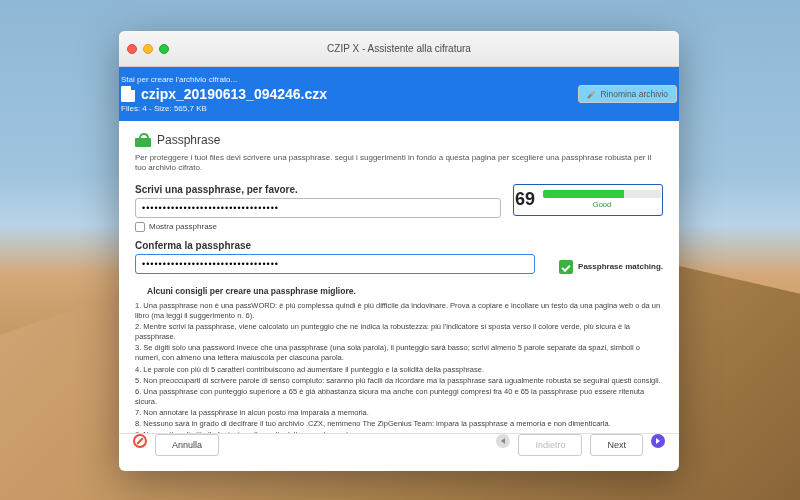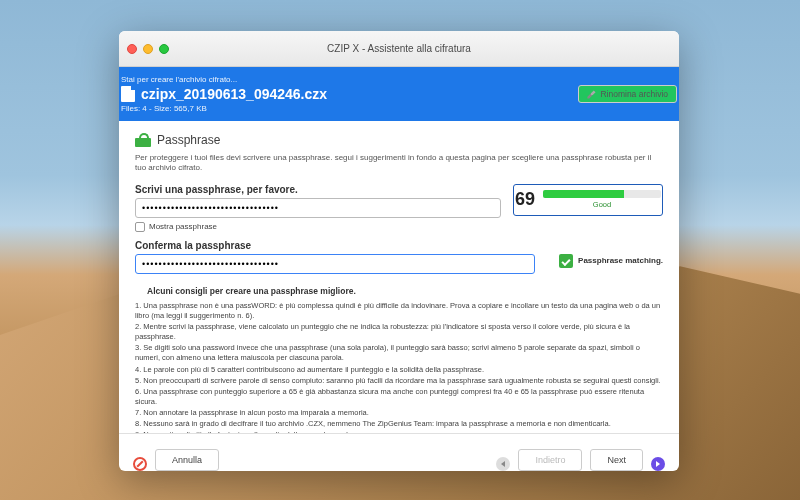--- a/index.html
+++ b/index.html
@@ -14,21 +14,21 @@
 .tl.g{background:#28c840;border:.5px solid #1ba62f}
 .title{position:absolute;left:0;right:0;text-align:center;font-size:10px;color:#4a4a4a}
 .banner{background:#1e78e8;color:#fff;padding:8px 2px;display:flex;align-items:center;justify-content:space-between}
 .banner-left{display:flex;flex-direction:column;gap:2px}
 .creating{font-size:8px;opacity:.9}
 .file-row{display:flex;align-items:center;gap:6px}
 .file-icon{width:14px;height:16px;background:#fff;border-radius:1px;position:relative}
 .file-icon:before{content:"";position:absolute;top:0;right:0;width:4px;height:4px;background:#1e78e8}
 .filename{font-size:14px;font-weight:600}
 .filecount{font-size:8px;opacity:.9}
-.rename-btn{background:#22c55e;color:#555;border:1px solid #ccc;border-radius:3px;padding:3px 8px;font-size:8.5px;display:flex;align-items:center;gap:4px;cursor:pointer}
+.rename-btn{background:#7dd3fc;color:#555;border:1px solid #ccc;border-radius:3px;padding:3px 8px;font-size:8.5px;display:flex;align-items:center;gap:4px;cursor:pointer}
 .pencil{width:9px;height:9px;background:linear-gradient(45deg,#888 50%,#aaa 50%);clip-path:polygon(0 80%,70% 10%,90% 30%,20% 100%,0 100%)}
 .content{flex:1;padding:12px 16px;overflow:auto;font-size:9px;color:#333}
 .section-head{display:flex;align-items:center;gap:6px;margin-bottom:6px}
 .lock-icon{width:16px;height:14px;position:relative}
 .lock-icon:before{content:"";position:absolute;bottom:0;width:16px;height:9px;background:#3cb043;border-radius:1px}
 .lock-icon:after{content:"";position:absolute;top:0;left:4px;width:6px;height:6px;border:2px solid #3cb043;border-bottom:none;border-radius:6px 6px 0 0}
 .section-title{font-size:12px;font-weight:400;color:#404040}
 .intro{font-size:8px;color:#555;line-height:1.3;margin-bottom:10px}
 .form-row{margin-bottom:4px}
 .label{font-size:10px;font-weight:600;color:#333;margin-bottom:3px;display:block}
@@ -38,29 +38,29 @@
 .pass-input.active{border:1.5px solid #3b82f6;outline:none}
 .check-row{display:flex;align-items:center;gap:4px;margin-top:4px}
 .checkbox{width:10px;height:10px;border:1px solid #999;border-radius:2px;background:#fff}
 .check-label{font-size:8px;color:#444}
 .strength-box{width:150px;height:32px;border:1.5px solid #1e5bb8;border-radius:3px;display:flex;align-items:center;padding:4px 1px;gap:8px}
 .strength-num{font-size:18px;font-weight:700;color:#222}
 .strength-bar-wrap{flex:1;display:flex;flex-direction:column;gap:2px}
 .strength-bar{height:8px;background:#e8e8e8;border-radius:2px;overflow:hidden;position:relative}
 .strength-fill{height:100%;width:69%;background:linear-gradient(90deg,#2ecc40,#2ecc40)}
 .strength-label{font-size:7.5px;color:#2a9030;text-align:center}
-.confirm-row{display:flex;gap:24px;align-items:flex-start}
+.confirm-row{display:flex;gap:24px;align-items:flex-end}
 .match-box{display:flex;align-items:center;gap:5px}
 .check-icon{width:14px;height:14px;background:#3cb043;border-radius:2px;position:relative}
 .check-icon:after{content:"";position:absolute;left:3px;top:5px;width:6px;height:3px;border-left:2px solid #fff;border-bottom:2px solid #fff;transform:rotate(-45deg)}
 .match-text{font-size:8px;font-weight:600;color:#333}
 .tips-head{font-size:8.5px;font-weight:600;margin:12px 12px 5px}
 .tips{font-size:7.5px;color:#444;line-height:1.35}
 .tips div{margin-bottom:1px}
-.footer{height:38px;border-top:1px solid #e0e0e0;display:flex;align-items:flex-end;padding:0 14px;gap:8px}
+.footer{height:38px;border-top:1px solid #e0e0e0;display:flex;align-items:flex-start;padding:0 14px;gap:8px}
 .cancel-icon{width:14px;height:14px;border:2px solid #e74c3c;border-radius:50%;position:relative}
 .cancel-icon:after{content:"";position:absolute;left:1px;right:1px;top:4px;height:2px;background:#e74c3c;transform:rotate(-45deg)}
 .footer-btn{height:22px;padding:0 16px;border:1px solid #ccc;border-radius:3px;background:#fff;font-size:9px;color:#444;display:flex;align-items:center;gap:5px;cursor:pointer}
 .footer-btn.disabled{color:#bbb}
 .spacer{flex:1}
 .arrow{width:14px;height:14px;border-radius:50%;display:flex;align-items:center;justify-content:center}
 .arrow.l{background:#ddd}
 .arrow.r{background:#6b4de6}
 .arr{width:0;height:0;border-top:3px solid transparent;border-bottom:3px solid transparent}
 .arr.left{border-right:4px solid #888}

